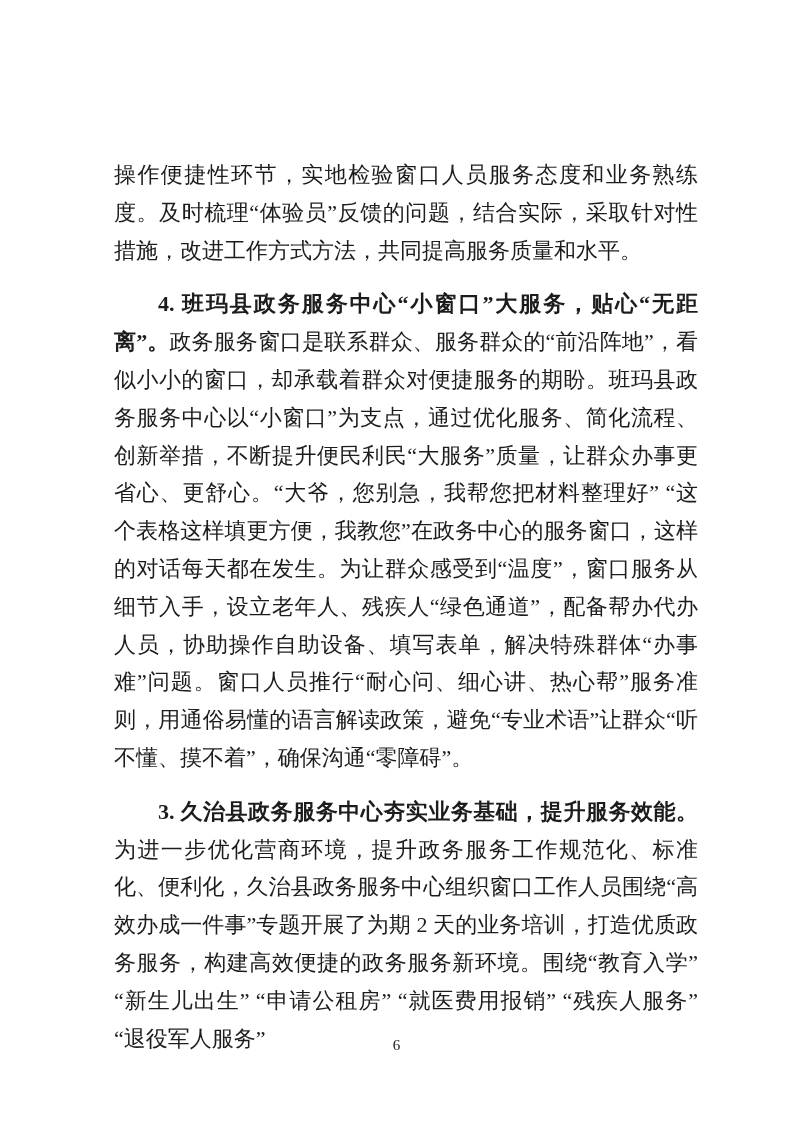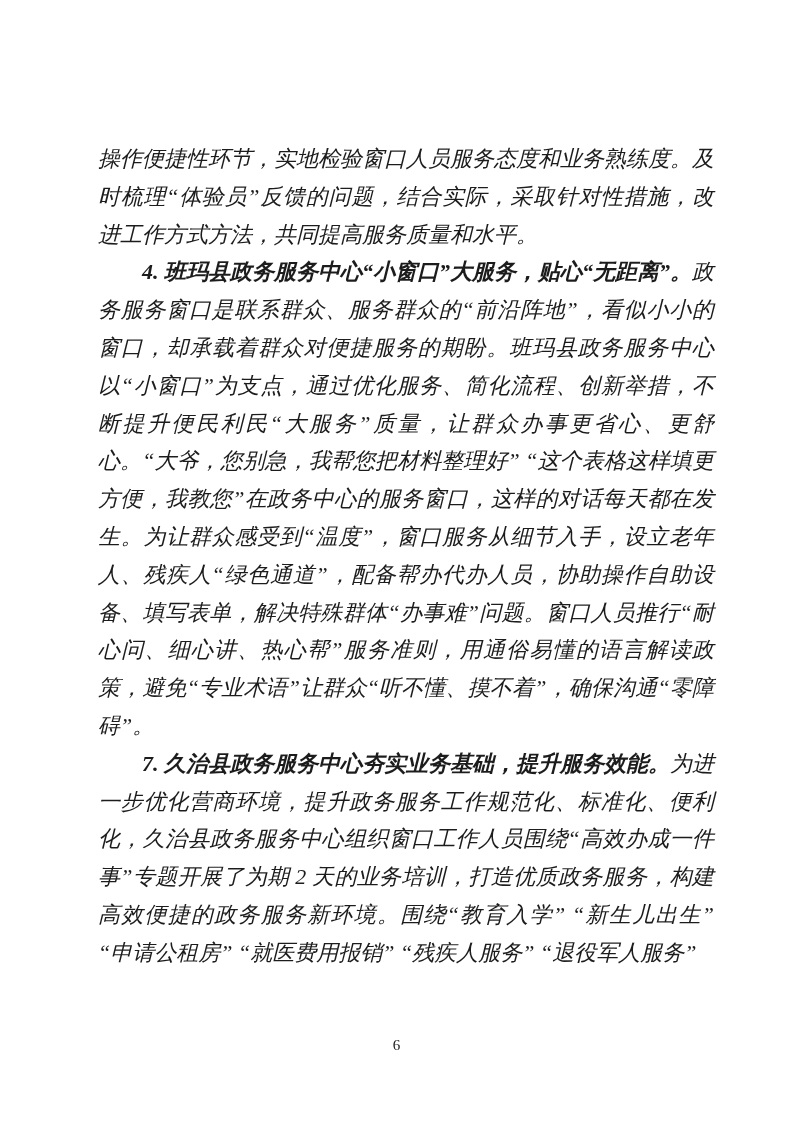--- a/index.html
+++ b/index.html
@@ -27,23 +27,22 @@
     position: absolute;
     left: 98px;
     top: 140px;
     width: 616px;
     font-size: 22px;
     line-height: 37.8px;
     text-align: justify;
     text-justify: inter-character;
   }
   .content p {
-    margin: 0;
+    margin: 16px;
     padding: 0;
-    font-style: italic;
   }
   .content p.indent {
     text-indent: 2em;
   }
   .lead {
     font-weight: bold;
   }
   .page-number {
     position: absolute;
     left: 0;
@@ -59,19 +58,19 @@
 <body>
 
 <div class="page">
 
   <div class="content">
 
     <p><span>操作便捷性环节，实地检验窗口人员服务态度和业务熟练度。及时梳理“体验员”反馈的问题，结合实际，采取针对性措施，改进工作方式方法，共同提高服务质量和水平。</span></p>
 
     <p class="indent"><span class="lead">4. 班玛县政务服务中心“小窗口”大服务，贴心“无距离”。</span><span>政务服务窗口是联系群众、服务群众的“前沿阵地”，看似小小的窗口，却承载着群众对便捷服务的期盼。班玛县政务服务中心以“小窗口”为支点，通过优化服务、简化流程、创新举措，不断提升便民利民“大服务”质量，让群众办事更省心、更舒心。“大爷，您别急，我帮您把材料整理好” “这个表格这样填更方便，我教您”在政务中心的服务窗口，这样的对话每天都在发生。为让群众感受到“温度”，窗口服务从细节入手，设立老年人、残疾人“绿色通道”，配备帮办代办人员，协助操作自助设备、填写表单，解决特殊群体“办事难”问题。窗口人员推行“耐心问、细心讲、热心帮”服务准则，用通俗易懂的语言解读政策，避免“专业术语”让群众“听不懂、摸不着”，确保沟通“零障碍”。</span></p>
 
-    <p class="indent"><span class="lead">7. 久治县政务服务中心夯实业务基础，提升服务效能。</span><span>为进一步优化营商环境，提升政务服务工作规范化、标准化、便利化，久治县政务服务中心组织窗口工作人员围绕“高效办成一件事”专题开展了为期 2 天的业务培训，打造优质政务服务，构建高效便捷的政务服务新环境。围绕“教育入学” “新生儿出生” “申请公租房” “就医费用报销” “残疾人服务” “退役军人服务”</span></p>
+    <p class="indent"><span class="lead">3. 久治县政务服务中心夯实业务基础，提升服务效能。</span><span>为进一步优化营商环境，提升政务服务工作规范化、标准化、便利化，久治县政务服务中心组织窗口工作人员围绕“高效办成一件事”专题开展了为期 2 天的业务培训，打造优质政务服务，构建高效便捷的政务服务新环境。围绕“教育入学” “新生儿出生” “申请公租房” “就医费用报销” “残疾人服务” “退役军人服务”</span></p>
 
   </div>
 
   <div class="page-number">6</div>
 
 </div>
 
 </body></html>

